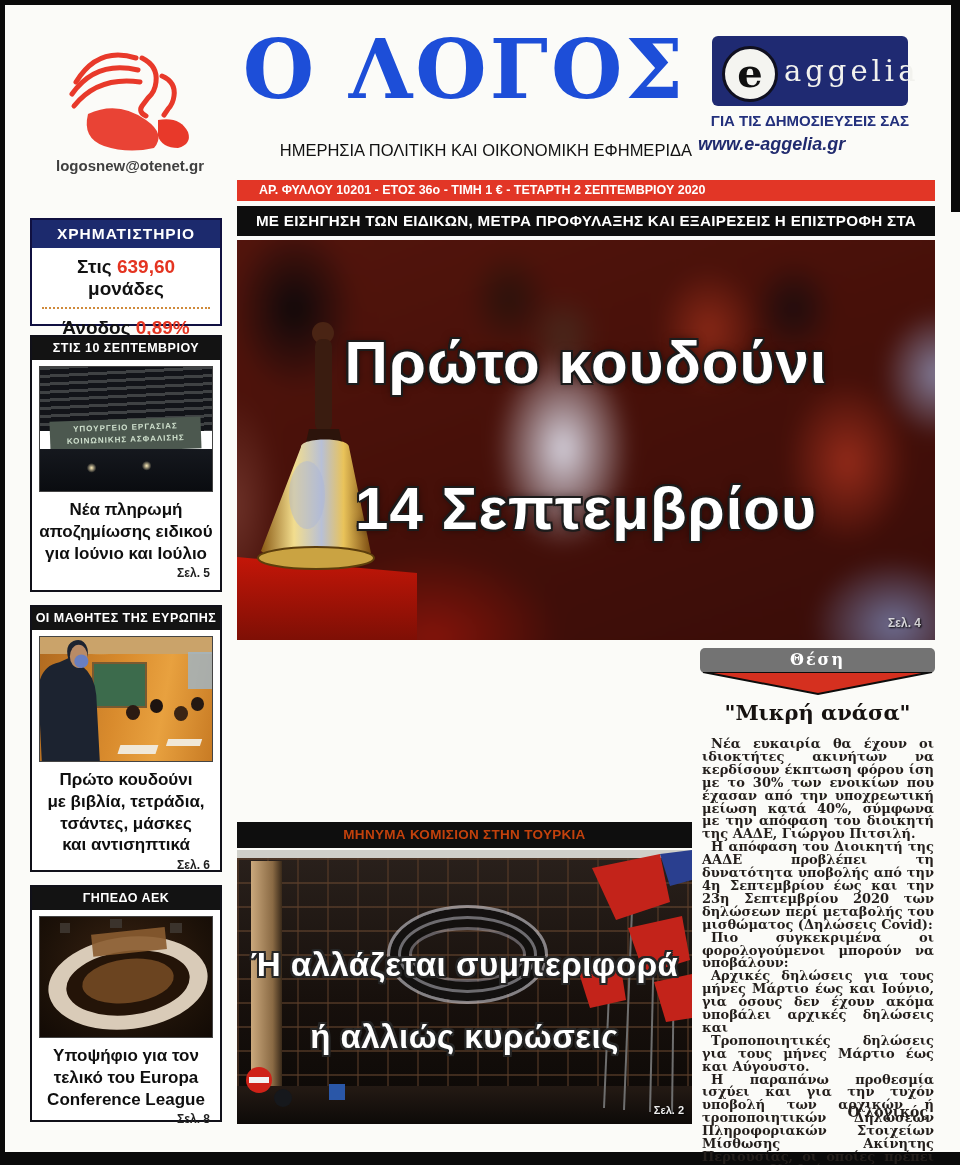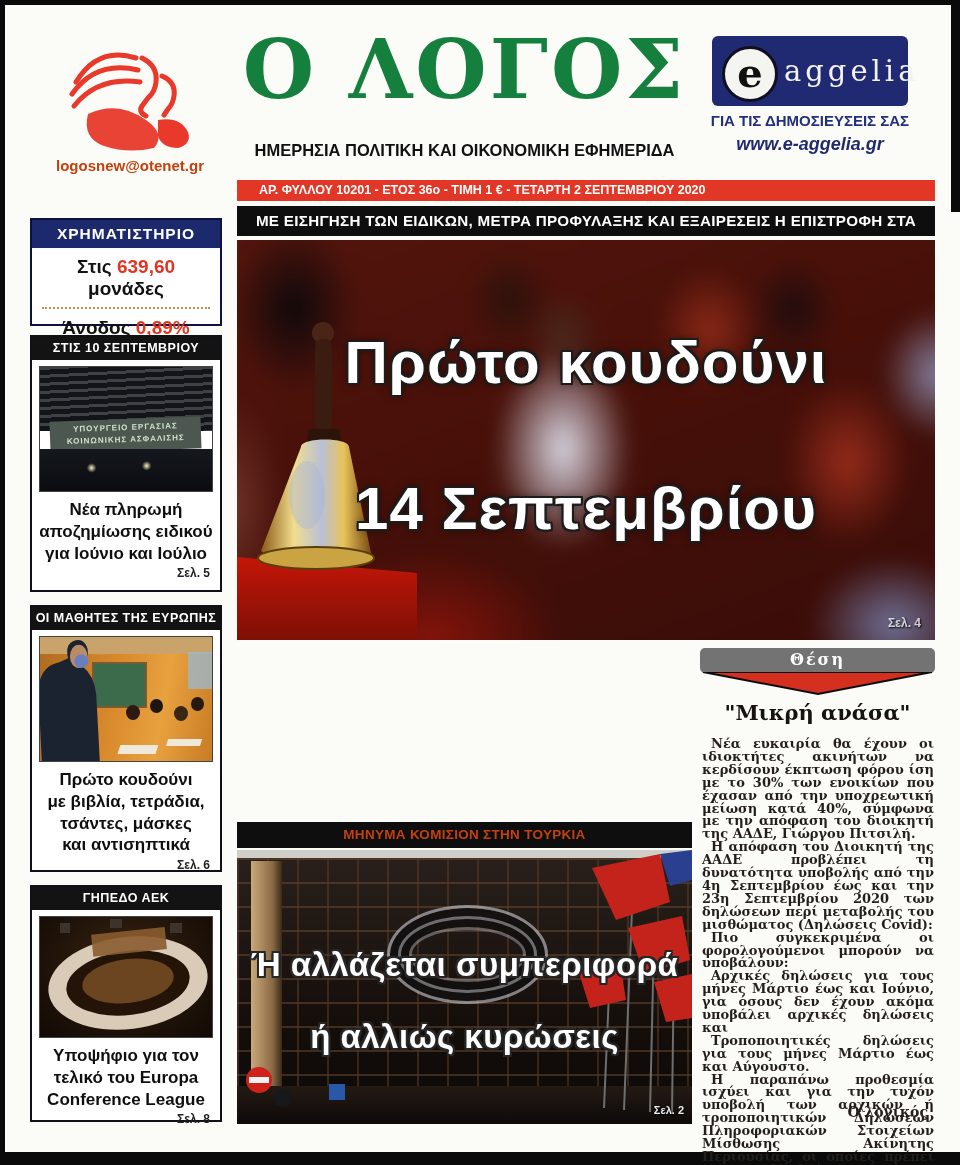--- a/index.html
+++ b/index.html
@@ -2,31 +2,31 @@
 <html><head>
 <meta charset="utf-8">
 <style>
   html,body{margin:0;padding:0;background:#777;}
   .page{position:relative;width:960px;height:1165px;background:#fbfbf8;overflow:hidden;
         font-family:"Liberation Sans",sans-serif;margin:0 auto;}
   .abs{position:absolute;}
   
   .frame{background:#0a0a0a;}
   
-  .email{left:28px;top:157px;width:204px;text-align:center;color:#c2410c;font-weight:bold;font-size:15px;}
+  .email{left:28px;top:157px;width:204px;text-align:center;color:#404040;font-weight:bold;font-size:15px;}
   .title{left:237px;top:26px;width:455px;text-align:center;font-family:"DejaVu Serif",serif;
-         font-weight:bold;font-size:82px;line-height:1.05;letter-spacing:3px;color:#15803d;}
-  .subtitle{left:237px;top:141px;width:455px;text-align:center;font-weight:bold;font-size:16.5px;color:#111;}
+         font-weight:bold;font-size:82px;line-height:1.05;letter-spacing:3px;color:#1d4ed8;}
+  .subtitle{left:237px;top:141px;width:455px;text-align:right;font-weight:normal;font-size:16.5px;color:#111;}
   .adbox{left:712px;top:36px;width:196px;height:70px;background:#1f2a72;border-radius:6px;}
   .adcircle{left:10px;top:10px;width:50px;height:50px;border-radius:50%;background:#f4f4f0;
             border:3px solid #101020;text-align:center;line-height:48px;
             font-family:"DejaVu Serif",serif;font-weight:bold;font-size:40px;color:#101010;}
   .adname{left:72px;top:18px;color:#f2f2ee;font-family:"DejaVu Serif",serif;font-size:29px;letter-spacing:4px;}
   .adtag{left:698px;top:112px;width:224px;text-align:center;color:#23307c;font-weight:bold;font-size:15px;}
-  .adurl{left:698px;top:134px;width:224px;text-align:center;color:#202a6e;font-weight:bold;
+  .adurl{left:698px;top:134px;width:224px;color:#202a6e;font-weight:bold;
          font-style:italic;font-size:18px;}
   .redbar{left:237px;top:180px;width:698px;height:21px;background:#e23626;color:#fff;
           font-weight:bold;font-size:12.5px;line-height:21px;padding-left:22px;box-sizing:border-box;}
   .topbanner{left:237px;top:206px;width:698px;height:30px;background:#0e0e0e;color:#fff;
              font-weight:bold;font-size:15.2px;line-height:30px;text-align:center;letter-spacing:.3px;}
   
   .hero{left:237px;top:240px;width:698px;height:400px;background:#3f0e0a;overflow:hidden;}
   .heroblur{position:absolute;left:-5%;top:-5%;width:110%;height:110%;filter:blur(9px);
     background:
       radial-gradient(ellipse 90px 120px at 12% 20%, rgba(10,8,10,.95), rgba(10,8,10,0) 70%),

